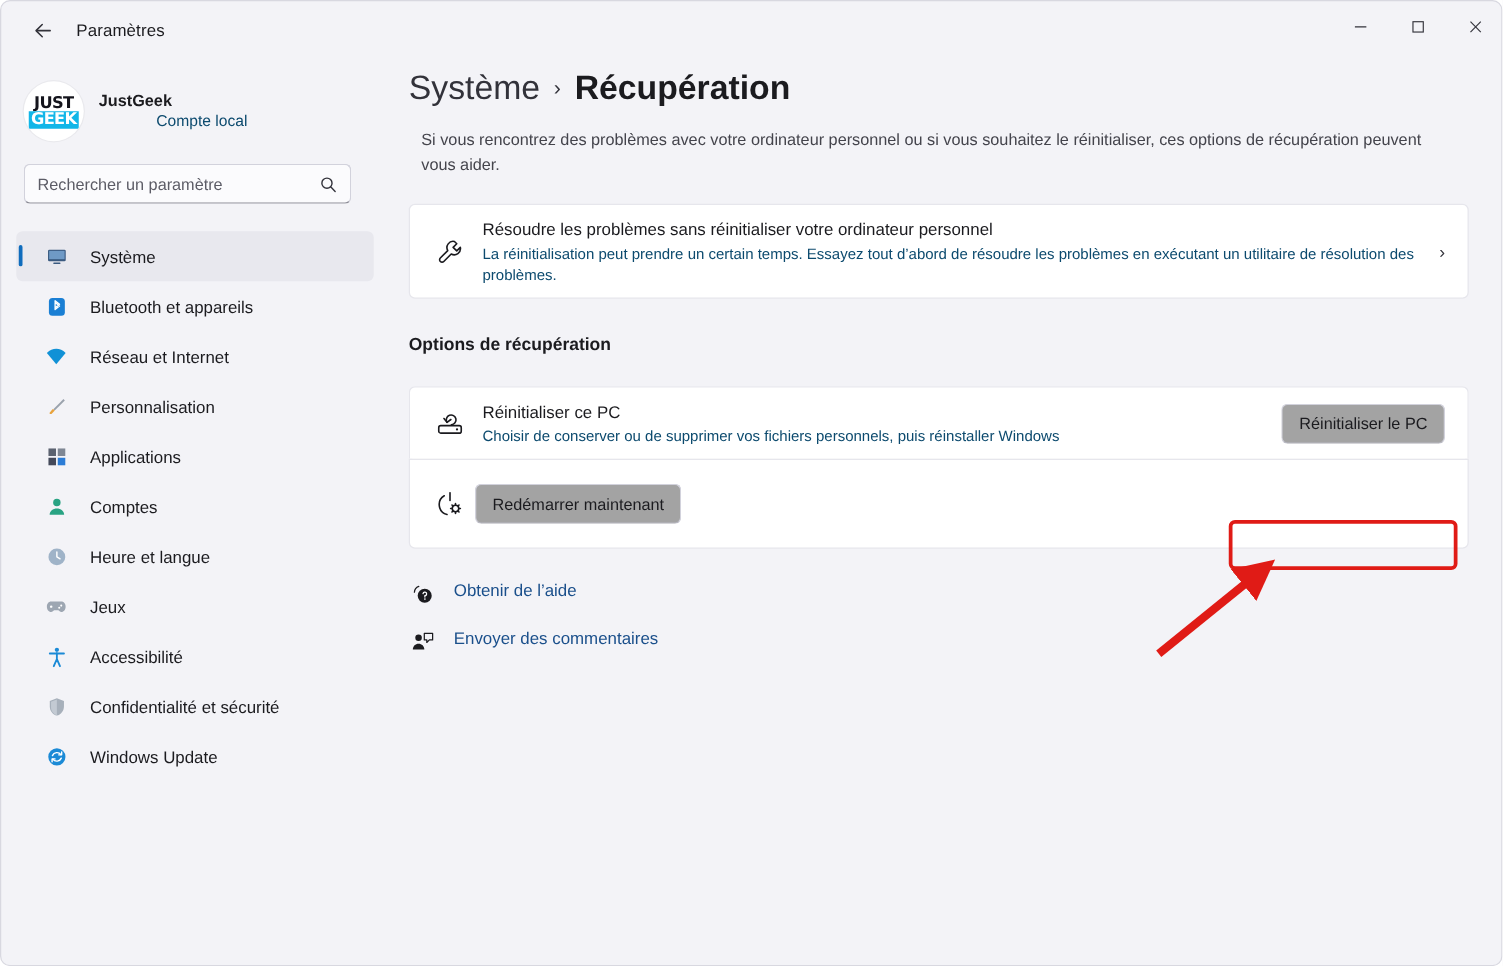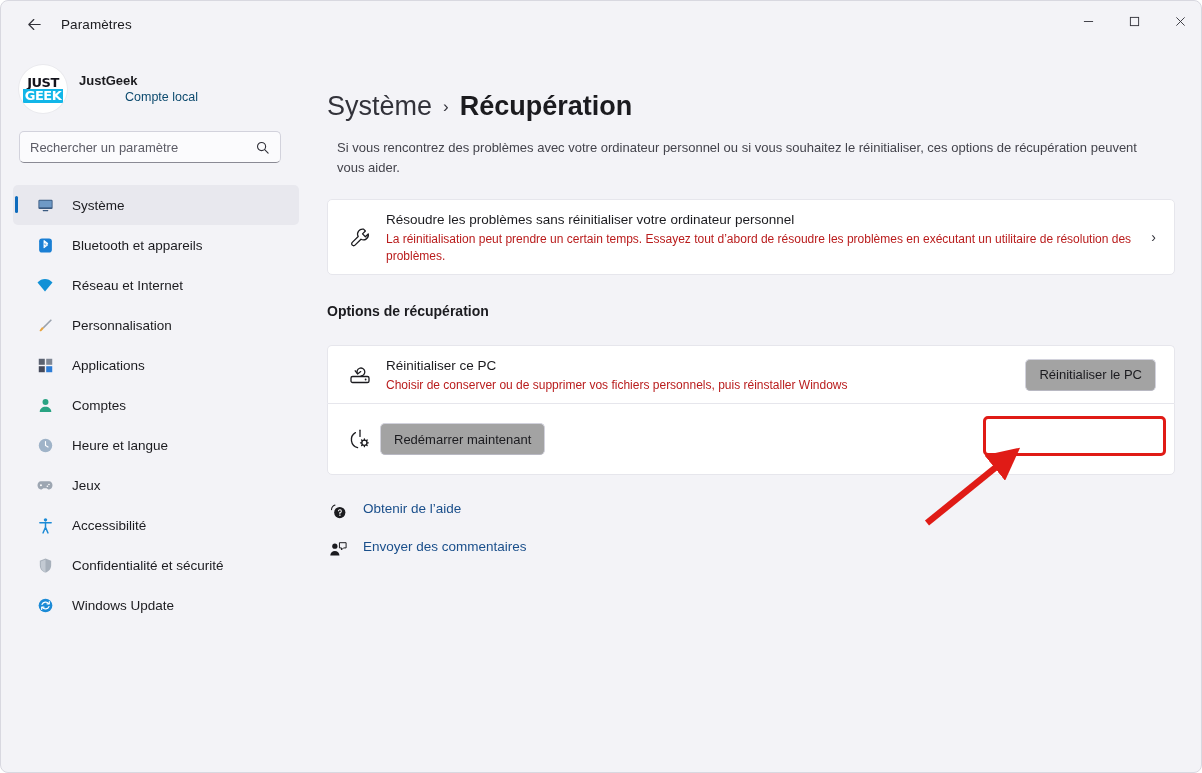--- a/index.html
+++ b/index.html
@@ -171,21 +171,21 @@
   }
   .crumb {
     margin: 8px 0 0 16px;
     display: flex;
     align-items: baseline;
     font-size: 27px;
     color: #1b1b1f;
   }
   .crumb .c1 { font-weight: 400; color: #32323a; }
   .crumb .sep { margin: 0 11px; font-size: 17px; color: #32323a; position: relative; top: -3px; }
-  .crumb .c2 { font-weight: 600; color: #1b1b1f; margin-top: 36px; }
+  .crumb .c2 { font-weight: 600; color: #1b1b1f; }
 
   .desc {
     margin: 16px 0 0 26px;
     width: 805px;
     font-size: 13px;
     line-height: 20px;
     color: #44444c;
   }
 
   .card {
@@ -202,21 +202,21 @@
   .card-icon {
     width: 40px;
     flex-shrink: 0;
     display: flex;
     align-items: center;
     justify-content: center;
     color: #1b1b1f;
   }
   .card-body { flex: 1; padding: 0 8px 0 6px; }
   .card-title { font-size: 13.5px; color: #1b1b1f; line-height: 19px; }
-  .card-sub { font-size: 12px; color: #b91c1c; line-height: 17px; margin-top: 2px; }
+  .card-sub { font-size: 12px; color: #0c4a6e; line-height: 17px; margin-top: 2px; }
   .chevron { color: #32323a; font-size: 14px; padding-left: 10px; }
 
   .sectitle {
     margin: 28px 0 26px 16px;
     font-size: 14px;
     font-weight: 600;
     color: #1b1b1f;
   }
 
   .btn {

